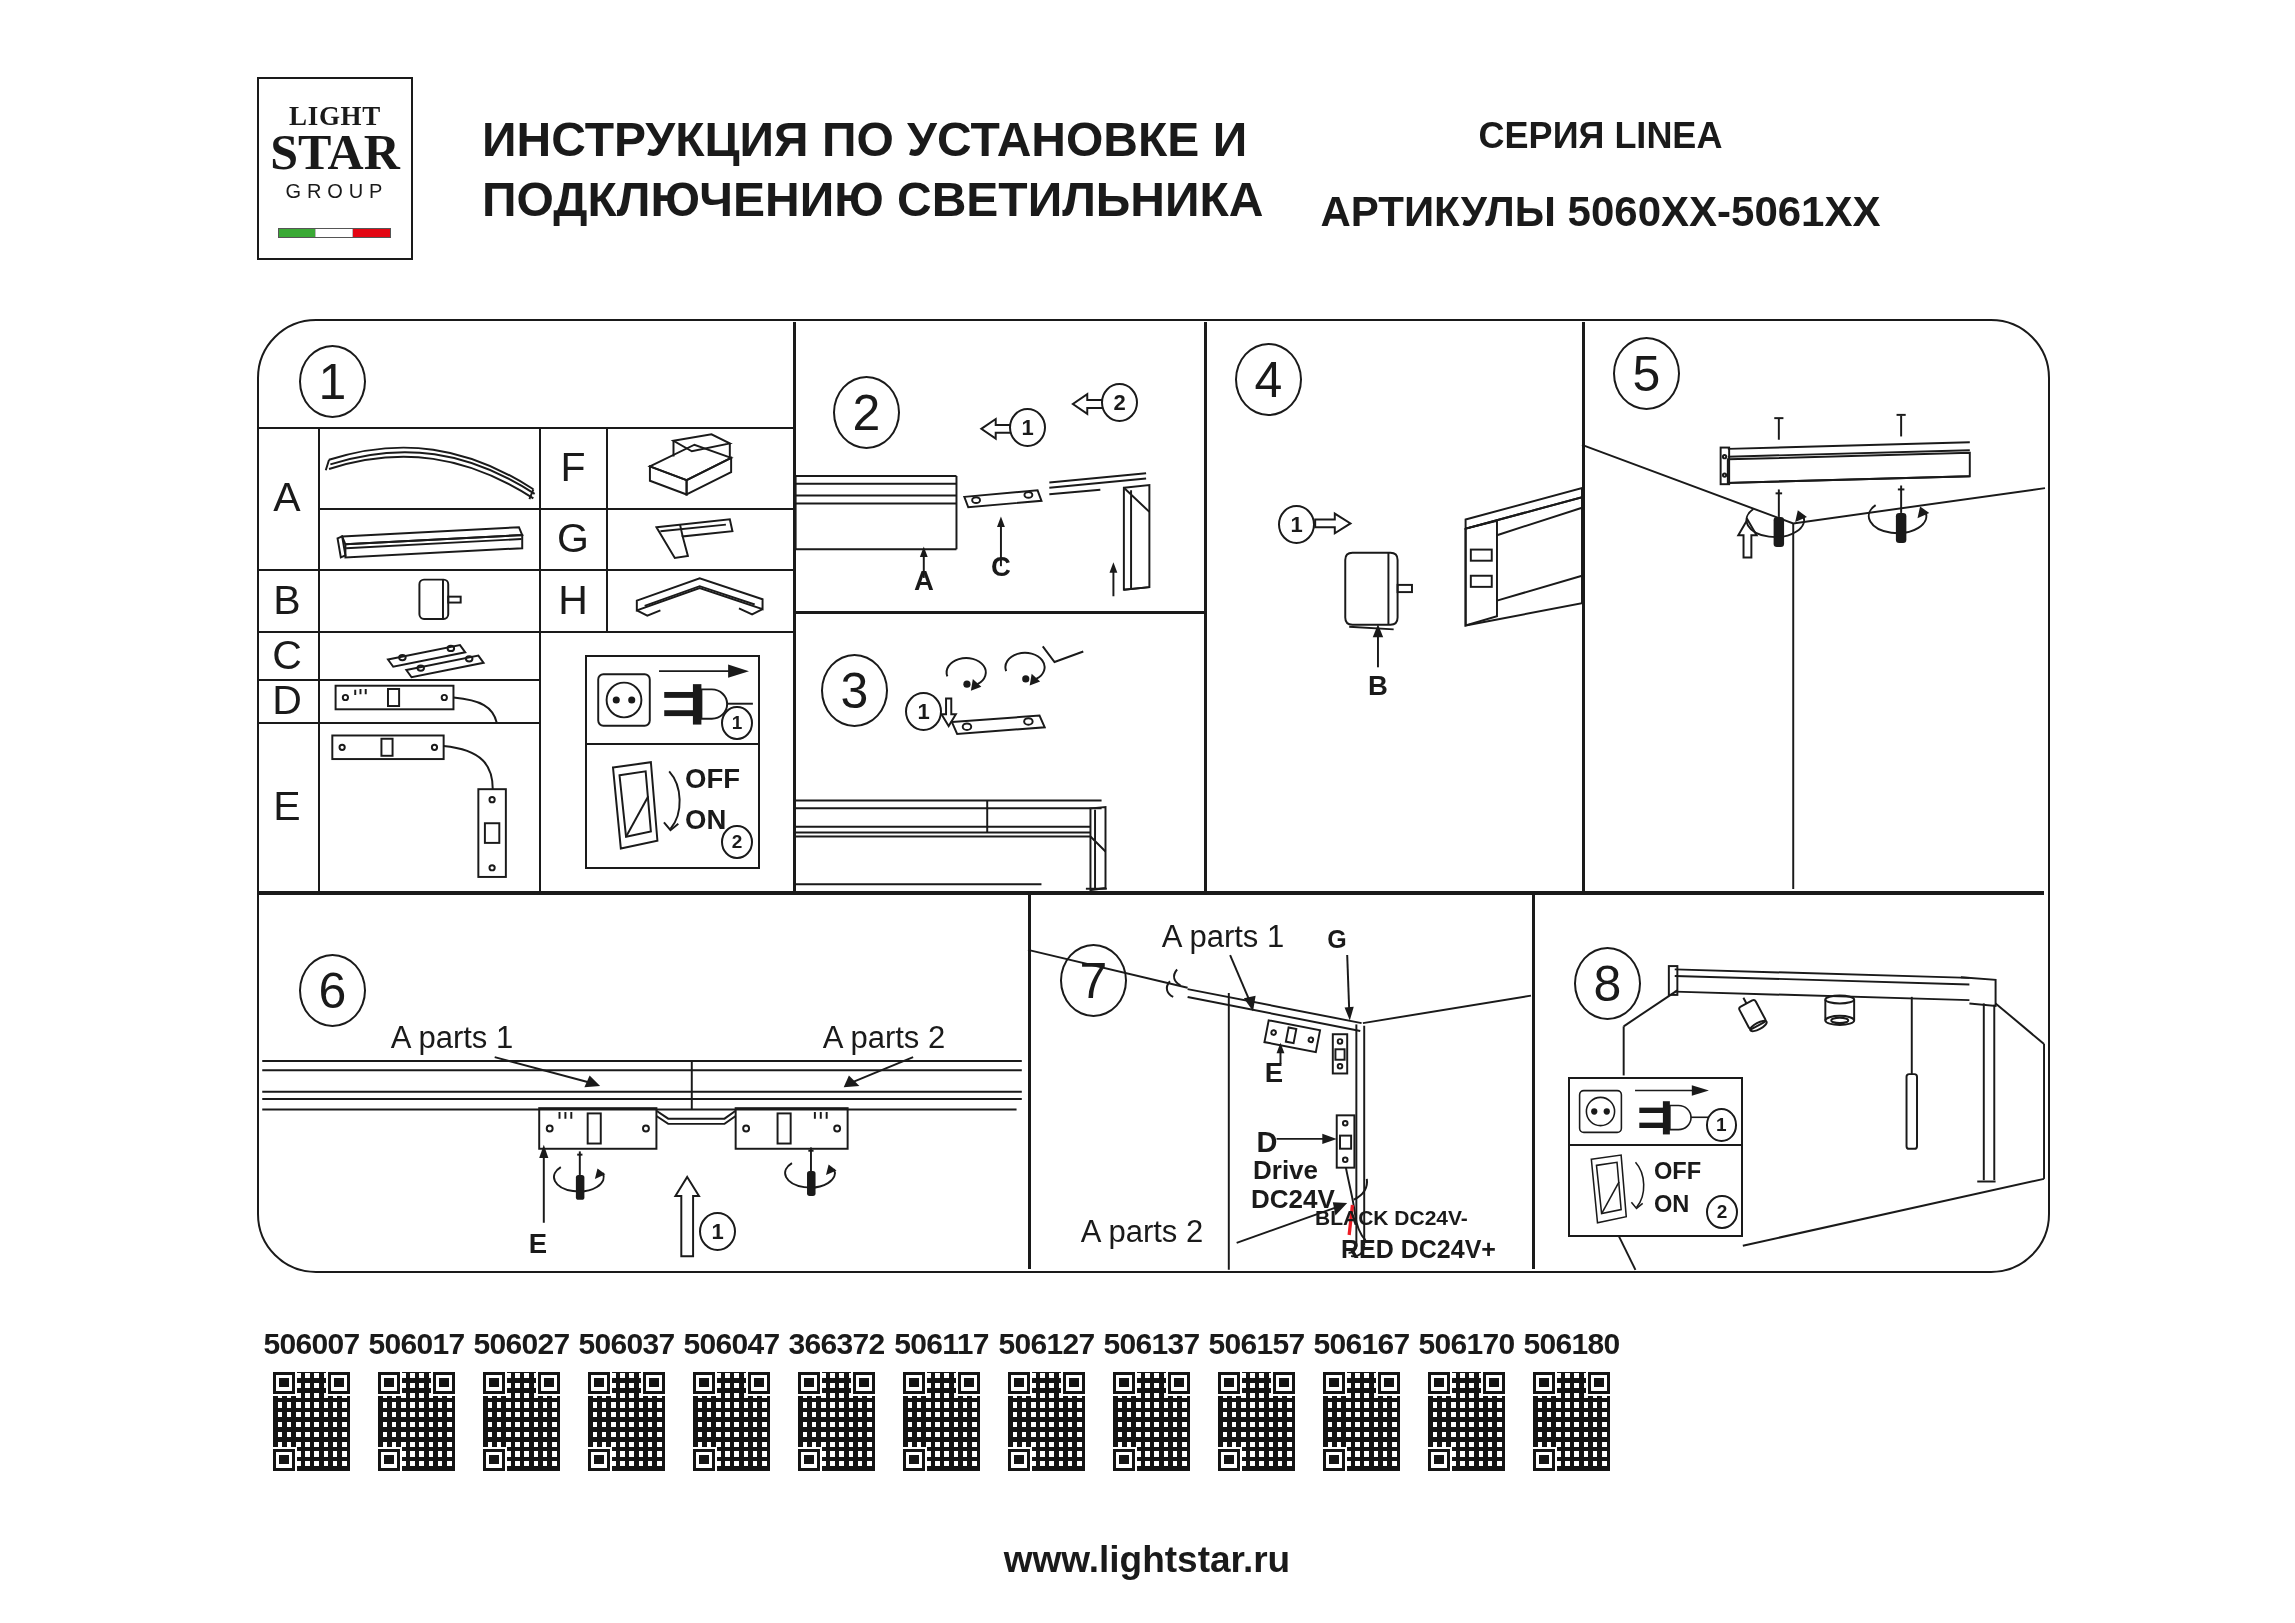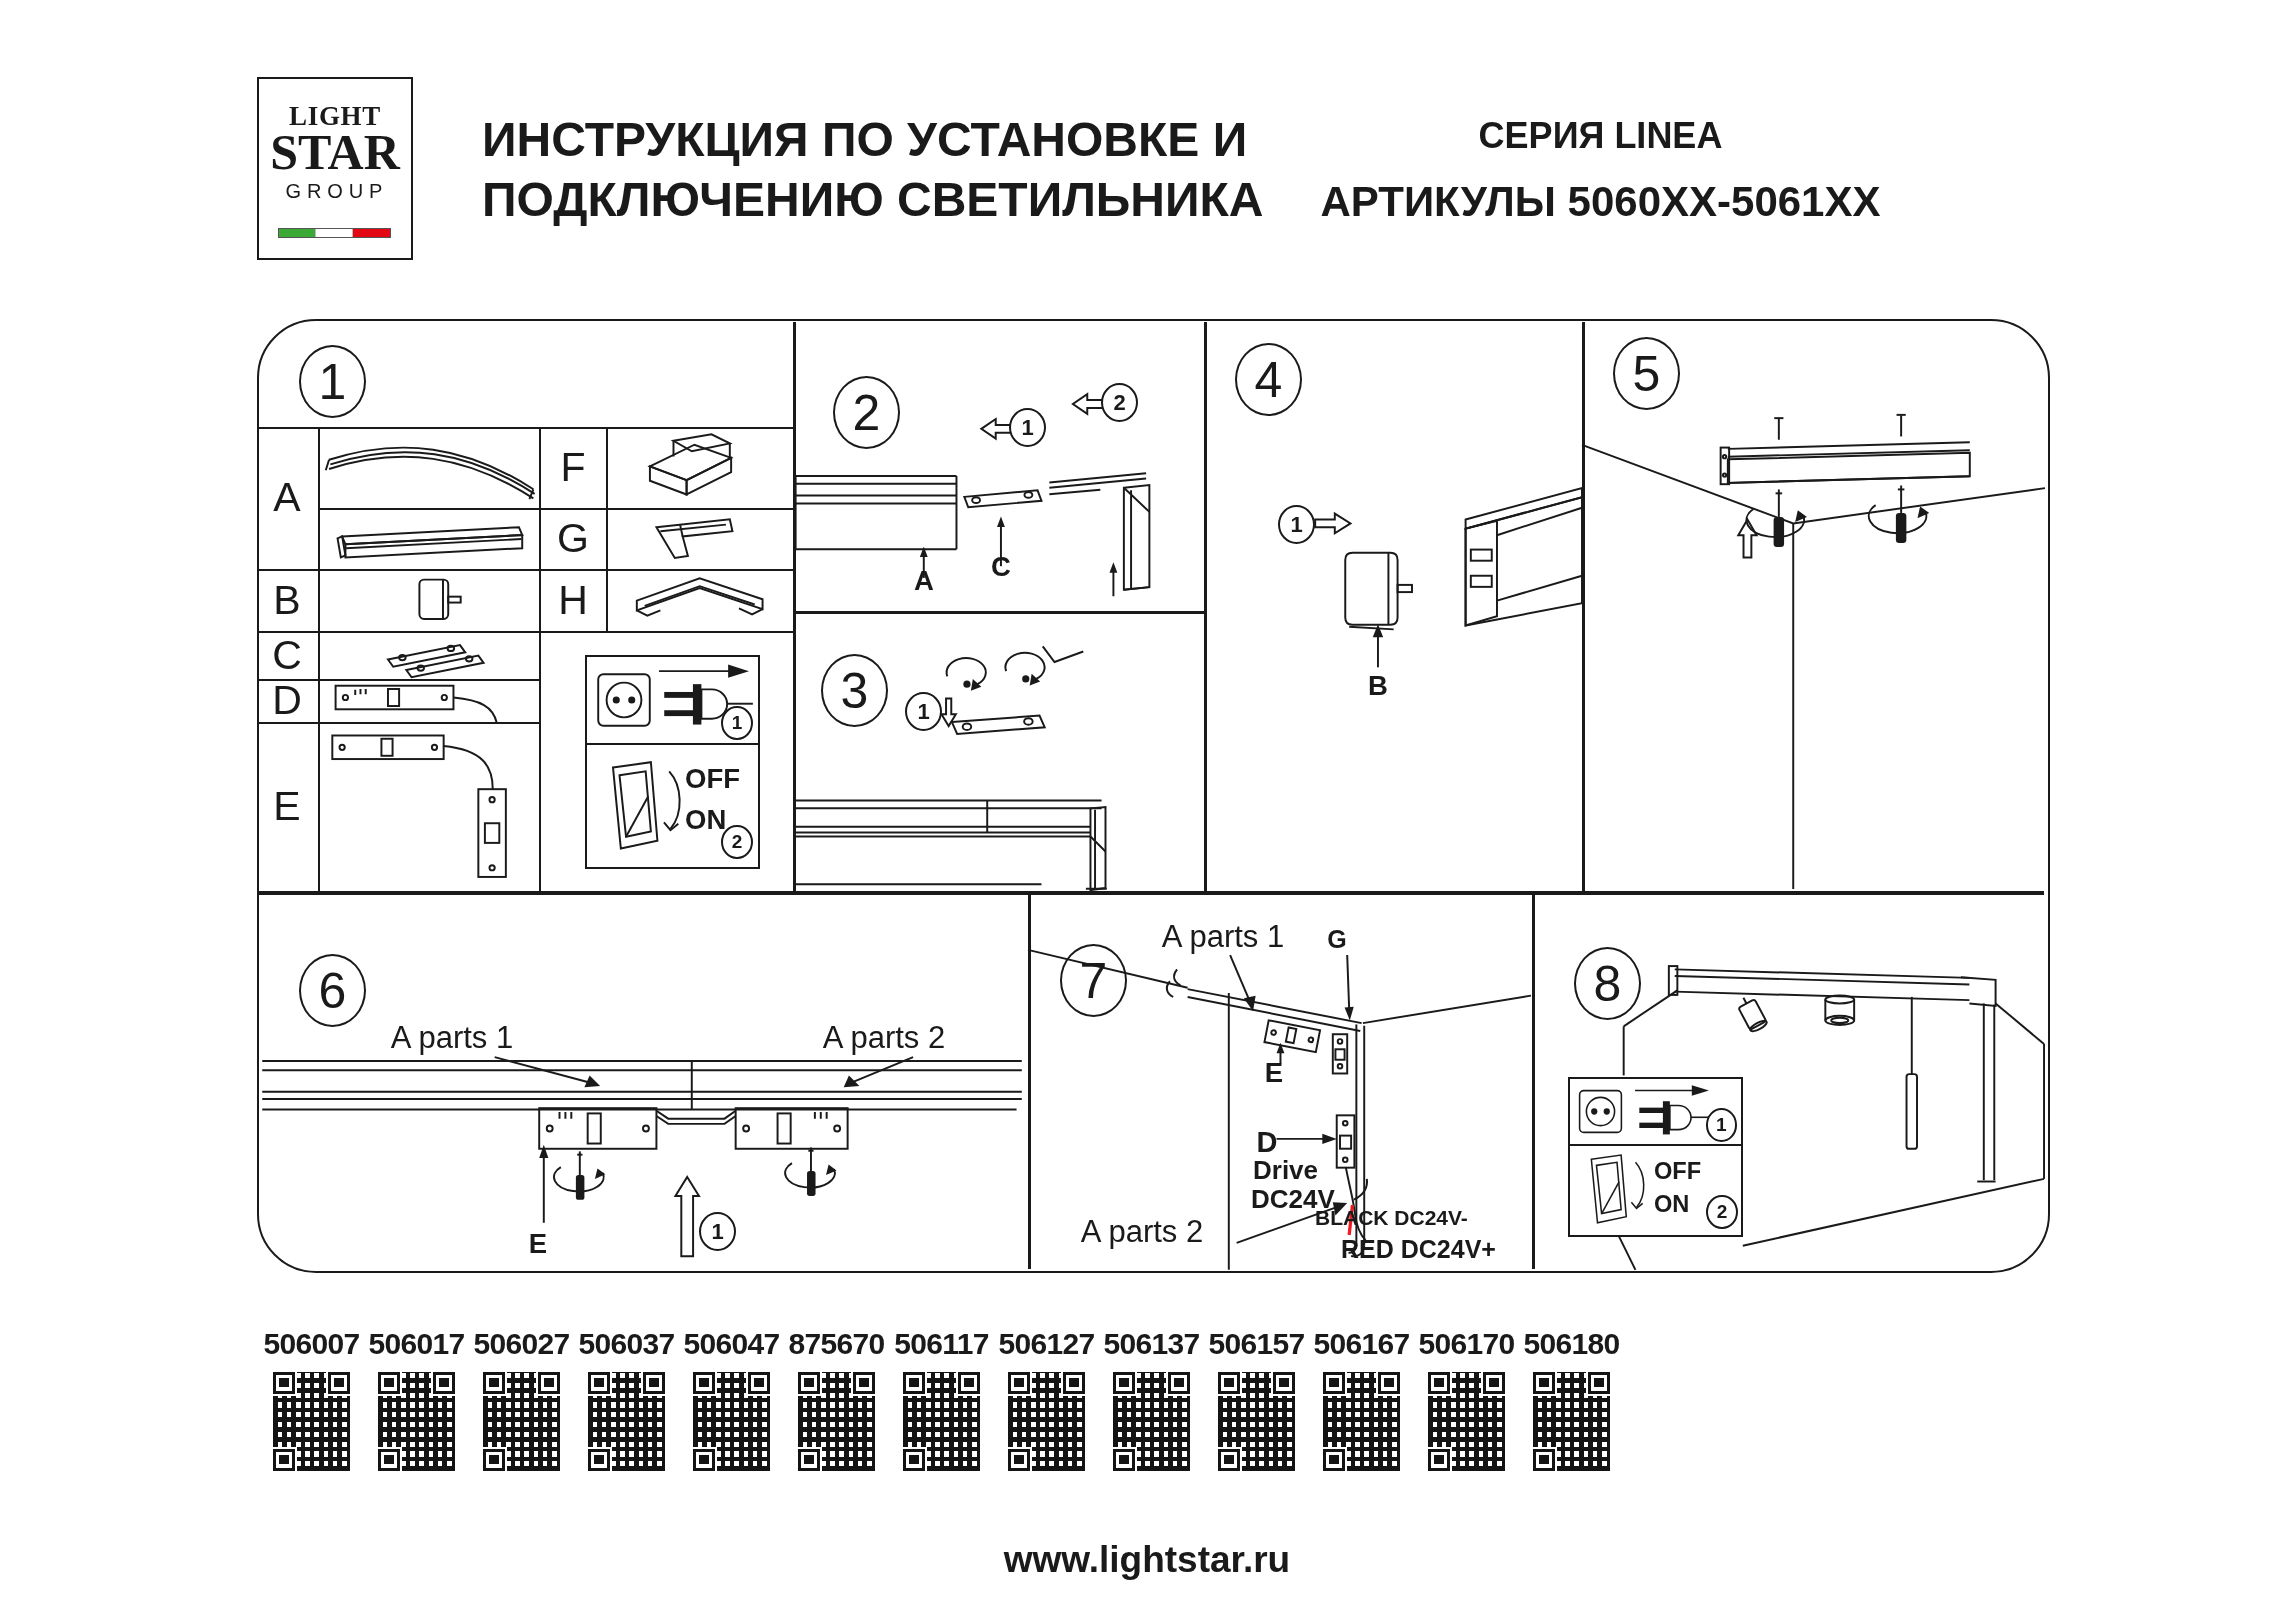--- a/index.html
+++ b/index.html
@@ -11,21 +11,21 @@
   
   .logo-box{position:absolute;left:257px;top:77px;width:152px;height:179px;border:2px solid #1a1a1a;background:#fff;text-align:center;}
   .logo-light{font-family:"Liberation Serif",serif;font-weight:700;font-size:27px;letter-spacing:0.7px;margin-top:25px;line-height:.92;}
   .logo-star{font-family:"Liberation Serif",serif;font-weight:700;font-size:50px;line-height:.95;}
   .logo-group{font-size:20px;font-weight:400;letter-spacing:5.9px;margin-top:3.9px;margin-left:3.9px;}
   .flag{position:absolute;left:19.6px;bottom:21px;width:111px;height:8.5px;outline:0.7px solid #555;display:flex;}
   .flag>div{flex:1;}
   .title{position:absolute;left:482px;top:110px;font-size:48px;font-weight:700;line-height:1.25;}
   .series{position:absolute;left:1309px;top:115px;width:583px;text-align:center;}
   .series .s1{font-size:36px;font-weight:700;}
-  .series .s2{font-size:42px;font-weight:700;margin-top:21px;}
+  .series .s2{font-size:42px;font-weight:700;margin-top:31px;}
   
   .frame{position:absolute;left:257px;top:319px;width:1789px;height:950px;border:2.6px solid #1a1a1a;border-radius:59px;}
   .vline,.hline{position:absolute;background:#1a1a1a;}
   
   .panel-num{position:absolute;width:63px;height:69px;border:2.6px solid #1a1a1a;border-radius:50%;display:flex;align-items:center;justify-content:center;font-size:50px;font-weight:400;background:#fff;}
   .badge{position:absolute;width:33px;height:35px;border:2.6px solid #1a1a1a;border-radius:50%;display:flex;align-items:center;justify-content:center;font-size:22px;font-weight:700;background:#fff;}
   .badge.sm{width:27.5px;height:30px;font-size:19px;border-width:2px;}
   
   .inset{position:absolute;border:2px solid #1a1a1a;background:#fff;}
   .inset .cell{position:relative;}
@@ -582,21 +582,21 @@
   </div>
     <div class="qr-col">
     <div class="qr-num">506047</div>
     <div class="qr-code">
       <div class="f tl"></div>
       <div class="f tr"></div>
       <div class="f bl"></div>
     </div>
   </div>
     <div class="qr-col">
-    <div class="qr-num">875670</div>
+    <div class="qr-num">366372</div>
     <div class="qr-code">
       <div class="f tl"></div>
       <div class="f tr"></div>
       <div class="f bl"></div>
     </div>
   </div>
     <div class="qr-col">
     <div class="qr-num">506117</div>
     <div class="qr-code">
       <div class="f tl"></div>

